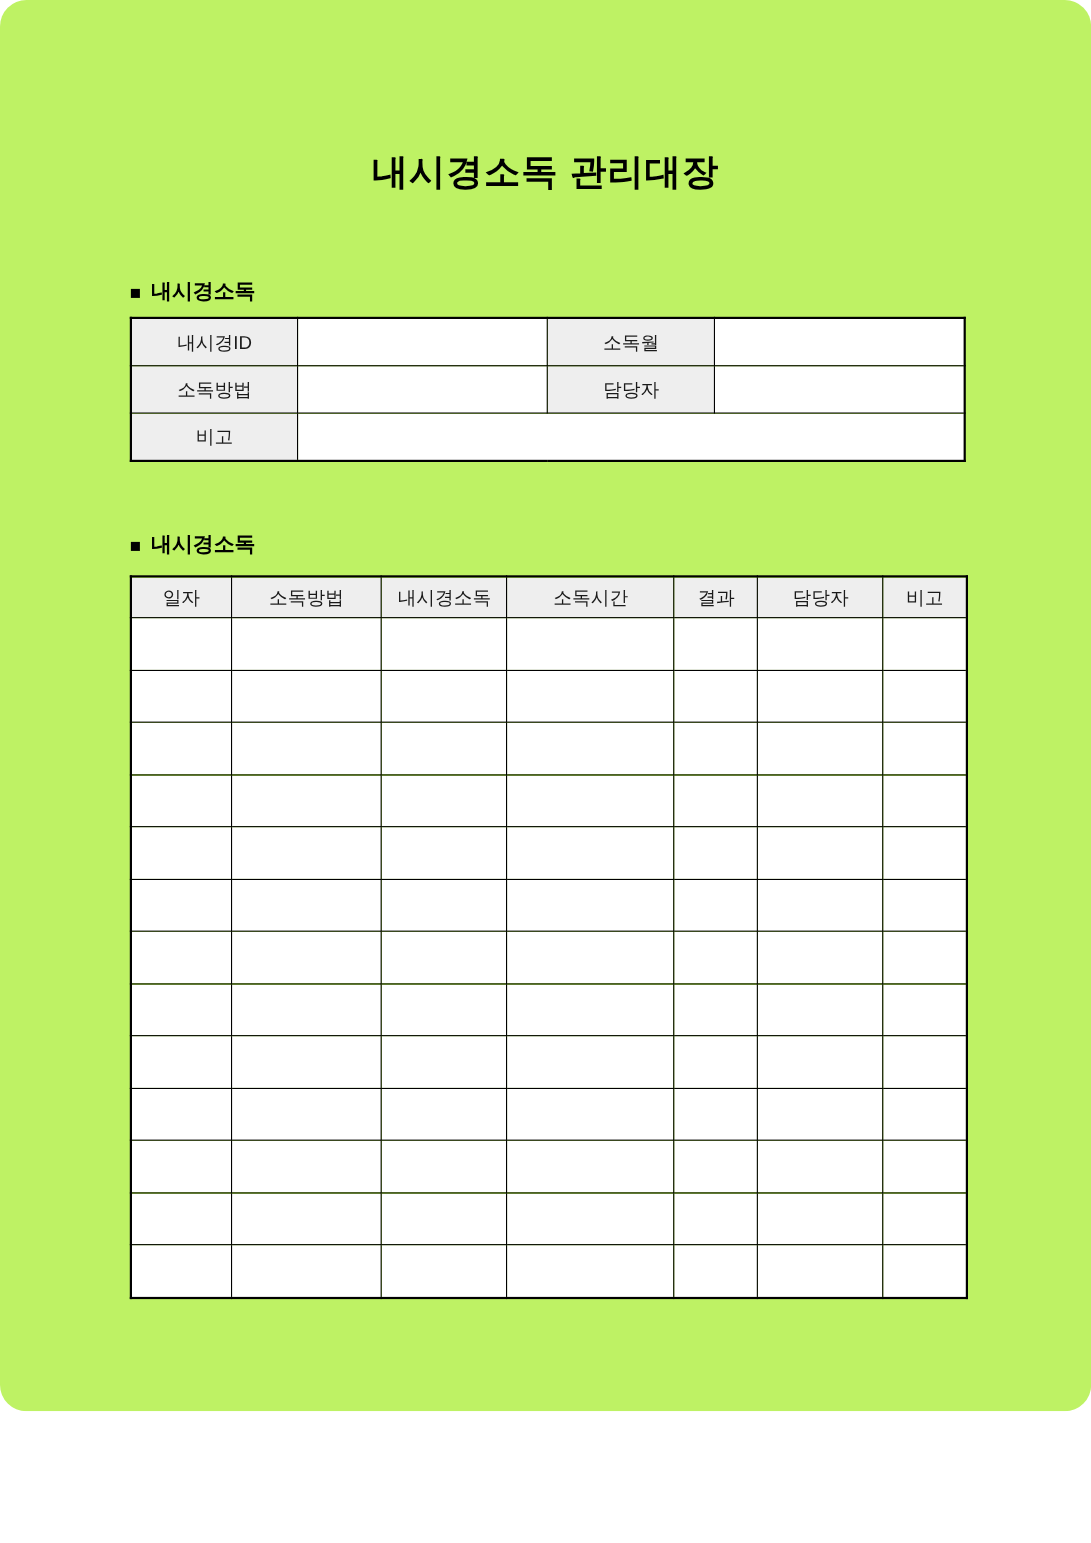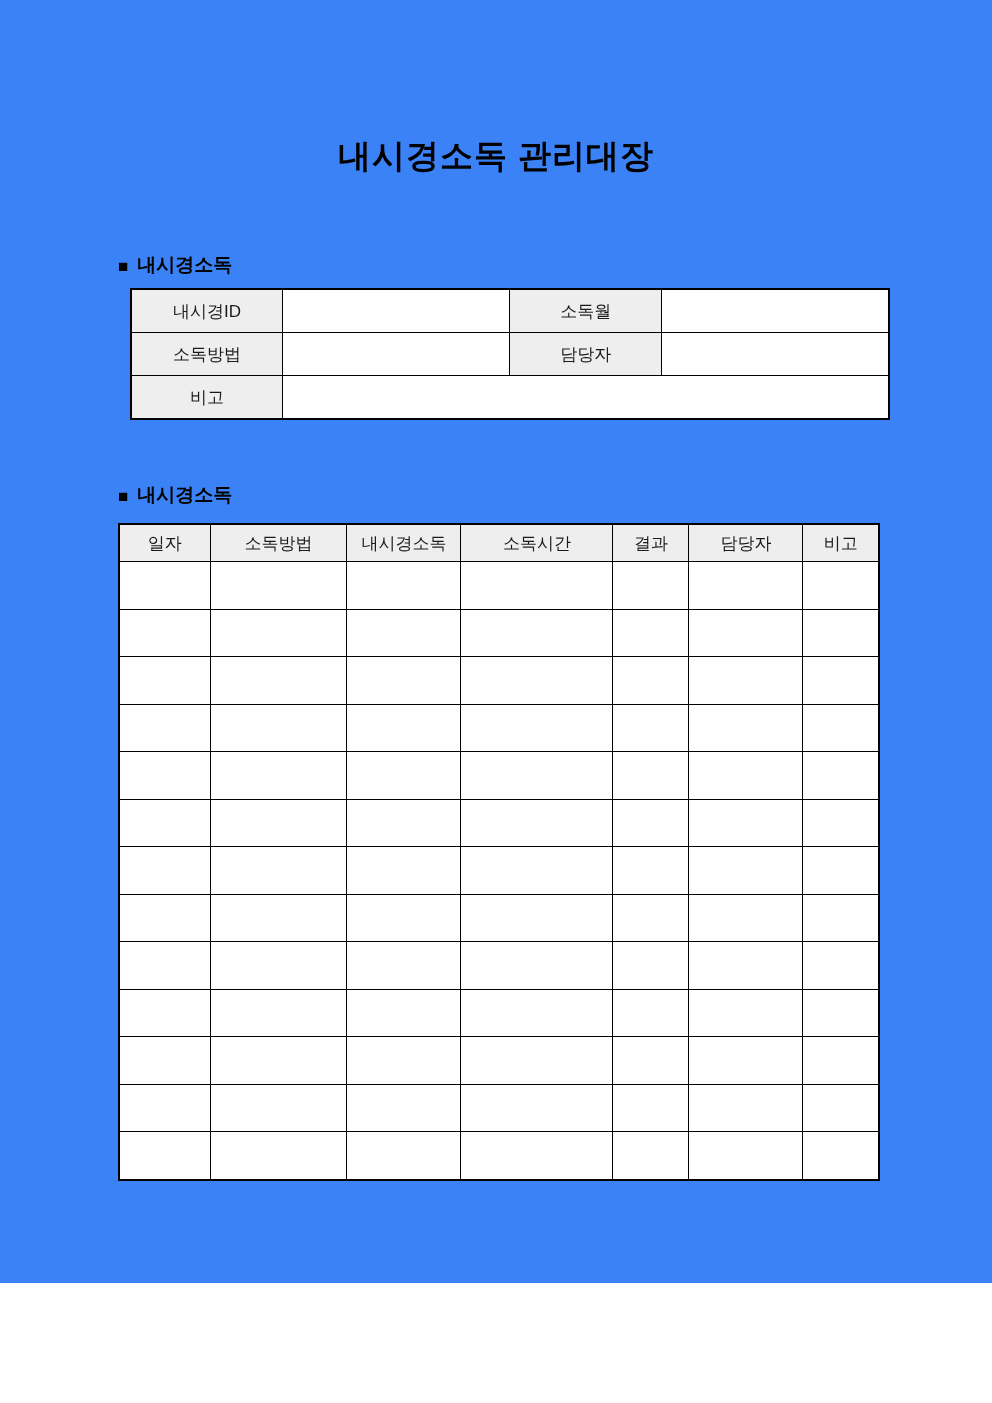--- a/index.html
+++ b/index.html
@@ -4,24 +4,25 @@
 <style>
   html, body {
     margin: 0;
     padding: 0;
     background: #ffffff;
   }
   .page {
     position: relative;
     width: 992px;
     height: 1283px;
-    background: #3b82f6;
+    background: #bef264;
     font-family: "Liberation Sans", "DejaVu Sans", sans-serif;
     color: #1a1a1a;
     overflow: hidden;
+    border-radius: 24px;
   }
   .doc-title {
     position: absolute;
     top: 134px;
     left: 0;
     width: 100%;
     margin: 0;
     text-align: center;
     font-size: 33px;
     font-weight: bold;
@@ -60,21 +61,21 @@
     vertical-align: middle;
     overflow: hidden;
     white-space: nowrap;
   }
   .label-cell, .header-cell {
     background: #eeeeee;
     text-align: center;
   }
   .value-cell { background: #ffffff; }
   .info-table {
-    left: 130px;
+    left: 118px;
     top: 288px;
     width: 760px;
   }
   .info-table td { height: 42px; }
   .monthly-table {
     left: 118px;
     top: 523px;
     width: 762px;
   }
   .monthly-table thead th { height: 36px; text-align: center; }

